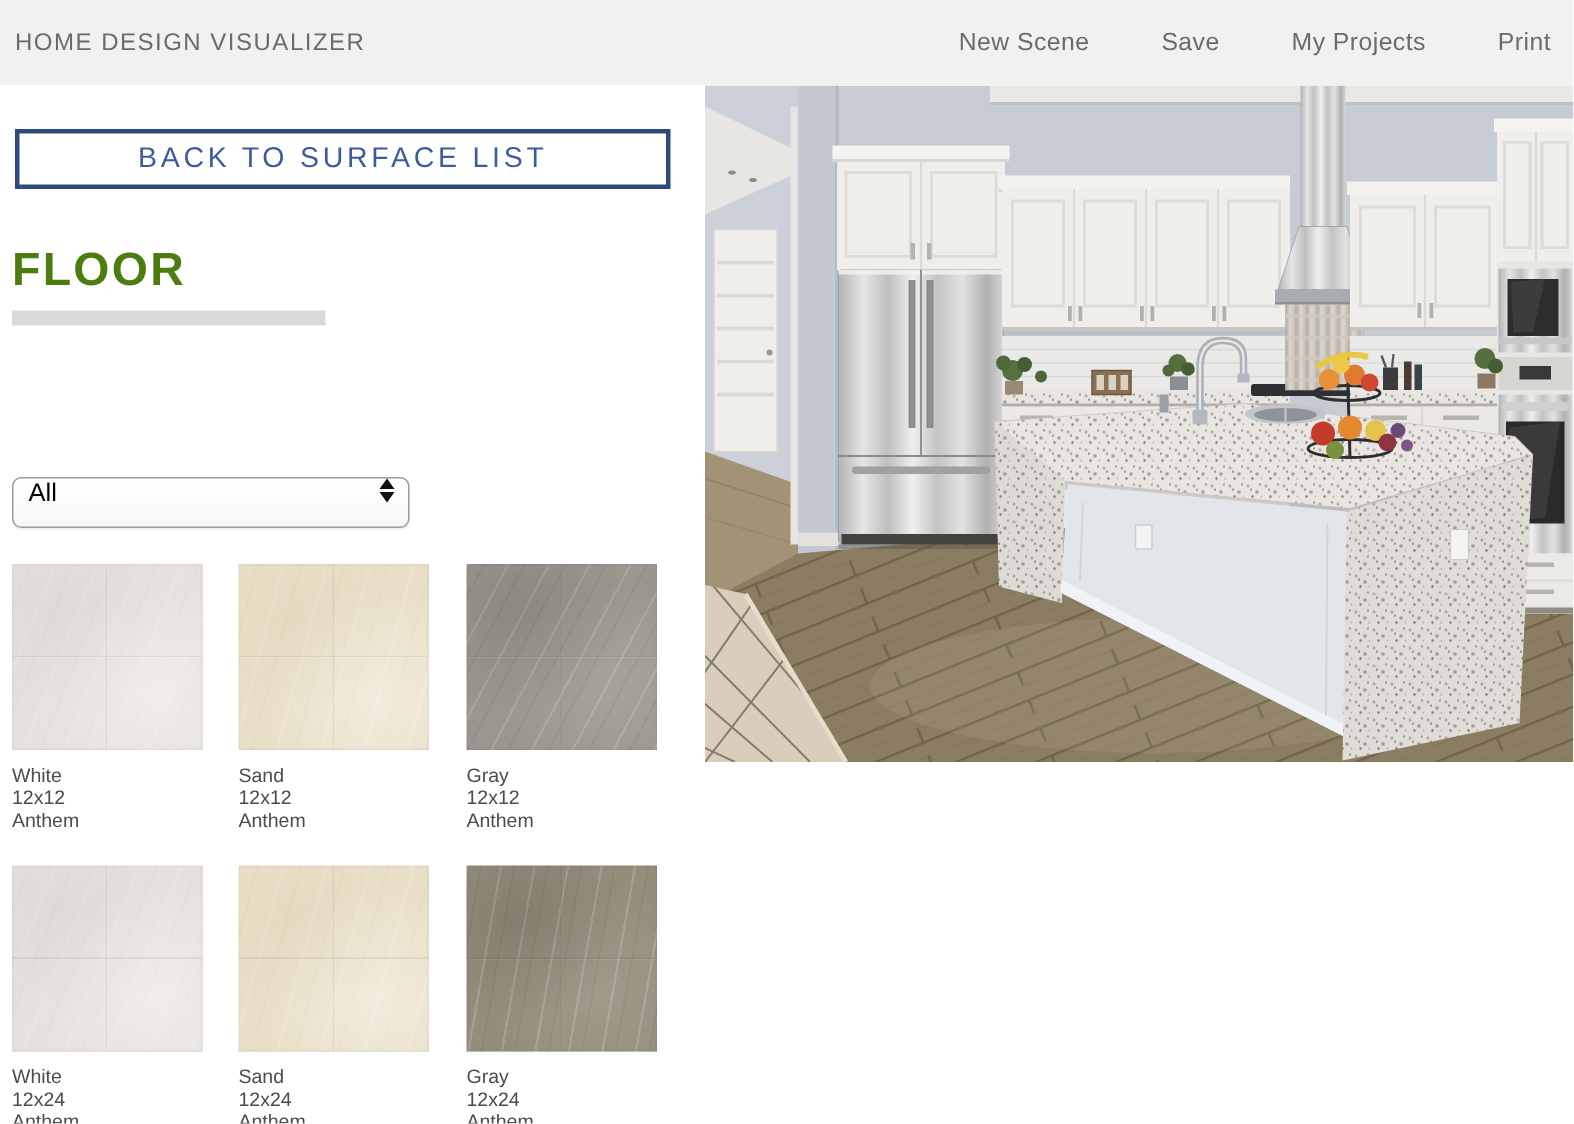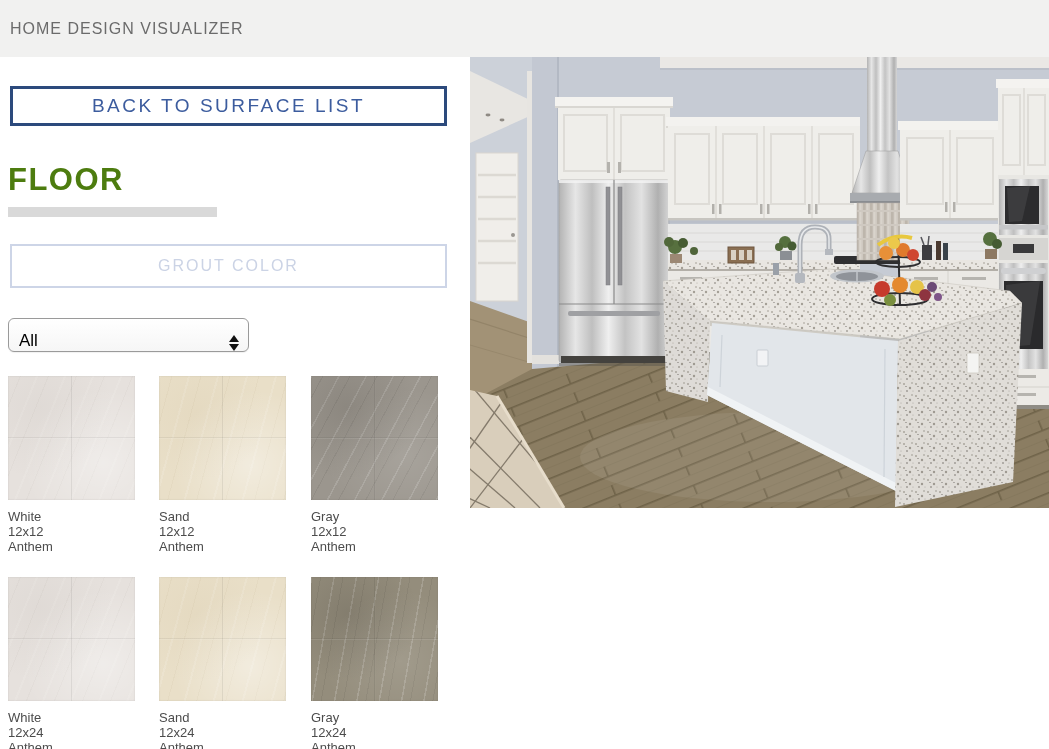--- a/index.html
+++ b/index.html
@@ -30,24 +30,24 @@
     color:#4d7c0f;letter-spacing:1.5px;
   }
   .progress-bar{position:absolute;left:8px;top:150px;width:209px;height:10px;background:#d9d9d9;}
   .grout-btn{
     position:absolute;left:10px;top:187px;width:437px;height:44px;
     background:#fff;border:2px solid #cdd5e7;color:#cbd3e5;
     font-family:"Liberation Sans",sans-serif;font-size:16px;letter-spacing:2px;
     display:flex;align-items:center;justify-content:center;cursor:pointer;box-sizing:border-box;
   }
   .filter-select{
-    position:absolute;left:8px;top:261px;width:241px;height:34px;
+    position:absolute;left:8px;top:261px;width:265px;height:34px;
     background:linear-gradient(#ffffff,#f6f6f6);
     border:1px solid #9a9a9a;border-radius:6px;box-sizing:border-box;
-    display:flex;align-items:flex-end;cursor:pointer;
+    display:flex;align-items:flex-start;cursor:pointer;
     box-shadow:0 1px 1px rgba(0,0,0,.06);
   }
   .filter-select .val{flex:1;padding-left:10px;font-size:17px;color:#000;}
   .stepper{display:flex;flex-direction:column;gap:2px;margin-right:9px;align-items:center;}
   .tri-up{width:0;height:0;border-left:5px solid transparent;border-right:5px solid transparent;border-bottom:7px solid #111;}
   .tri-dn{width:0;height:0;border-left:5px solid transparent;border-right:5px solid transparent;border-top:7px solid #111;}
   
   .tile-cell{position:absolute;width:127px;}
   .swatch{width:100%;height:124px;position:relative;box-shadow:inset 0 0 2px rgba(0,0,0,.12);cursor:pointer;}
   .swatch::after{content:"";position:absolute;inset:0;background:
@@ -73,27 +73,32 @@
   .tile-label div{white-space:nowrap;}
   
   .scene{position:absolute;left:470px;top:57px;width:579px;height:451px;overflow:hidden;cursor:pointer;}
   .scene svg{display:block;width:100%;height:100%;}
 </style>
 </head>
 <body>
 
 <div class="header">
   <div class="brand">HOME DESIGN VISUALIZER</div>
+  <div class="nav">
+    <a>New Scene</a>
+    <a>Save</a>
+    <a>My Projects</a>
+    <a>Print</a>
+  </div>
 </div>
 
 <div class="panel">
   <div class="back-btn">BACK TO SURFACE LIST</div>
   <div class="surface-title">FLOOR</div>
   <div class="progress-bar"></div>
-  <div class="grout-btn">GROUT COLOR</div>
 
   <div class="filter-select">
     <span class="val">All</span>
     <span class="stepper">
       <span class="tri-up"></span>
         <span class="tri-dn"></span>
     </span>
   </div>
 
   <div class="tile-cell" style="left:8px;top:319px">

